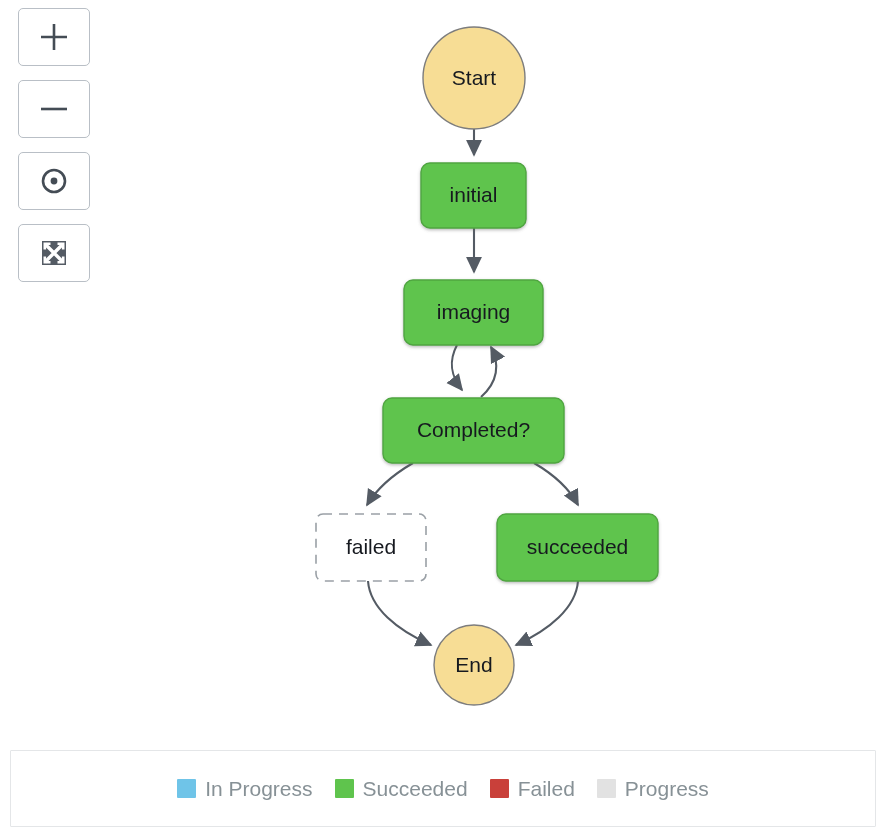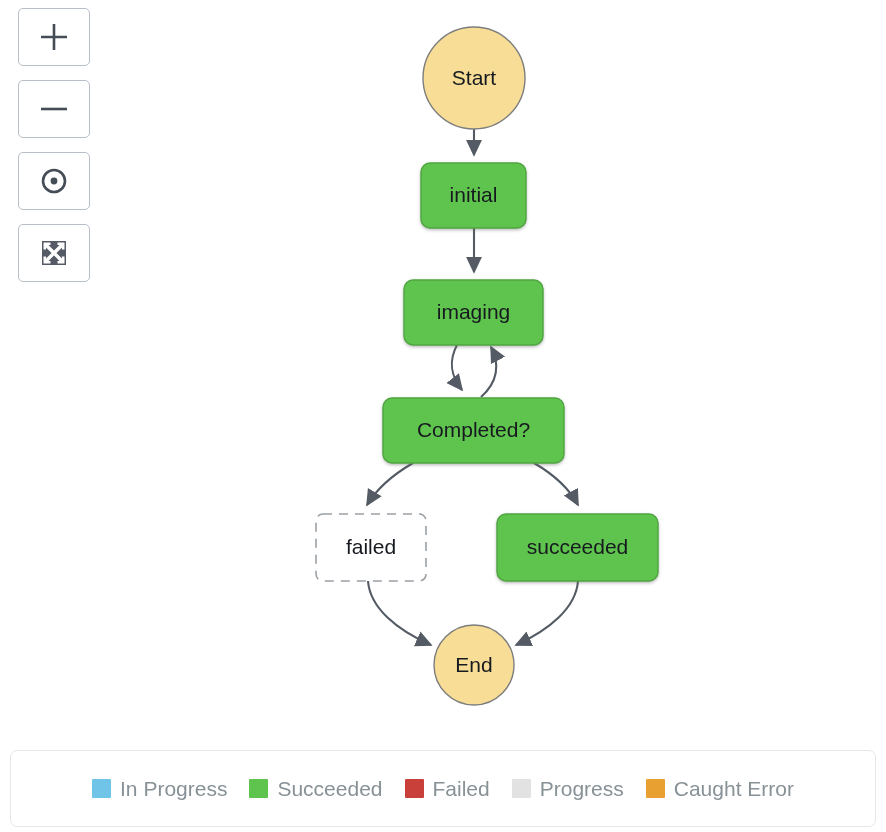--- a/index.html
+++ b/index.html
@@ -68,21 +68,21 @@
   
   #graph-legend {
     position: absolute;
     left: 10px;
     top: 750px;
     width: 866px;
     height: 77px;
     box-sizing: border-box;
     background: #ffffff;
     border: 1px solid #e4e6e8;
-    border-radius: 7px;
+    border-radius: 1px;
     display: flex;
     align-items: center;
     justify-content: center;
   }
   #legend-items {
     display: flex;
     align-items: center;
     gap: 22px;
   }
   .legend-item {
@@ -221,18 +221,14 @@
         <span class="legend-text">Succeeded</span>
       </div>
       <div class="legend-item">
         <span class="legend-swatch" style="background: rgb(201, 64, 58);"></span>
         <span class="legend-text">Failed</span>
       </div>
       <div class="legend-item">
         <span class="legend-swatch" style="background: rgb(226, 226, 226);"></span>
         <span class="legend-text">Progress</span>
       </div>
-      <div class="legend-item">
-        <span class="legend-swatch" style="background: rgb(232, 160, 48);"></span>
-        <span class="legend-text">Caught Error</span>
-      </div>
     </div>
 </div>
 
 </body></html>

